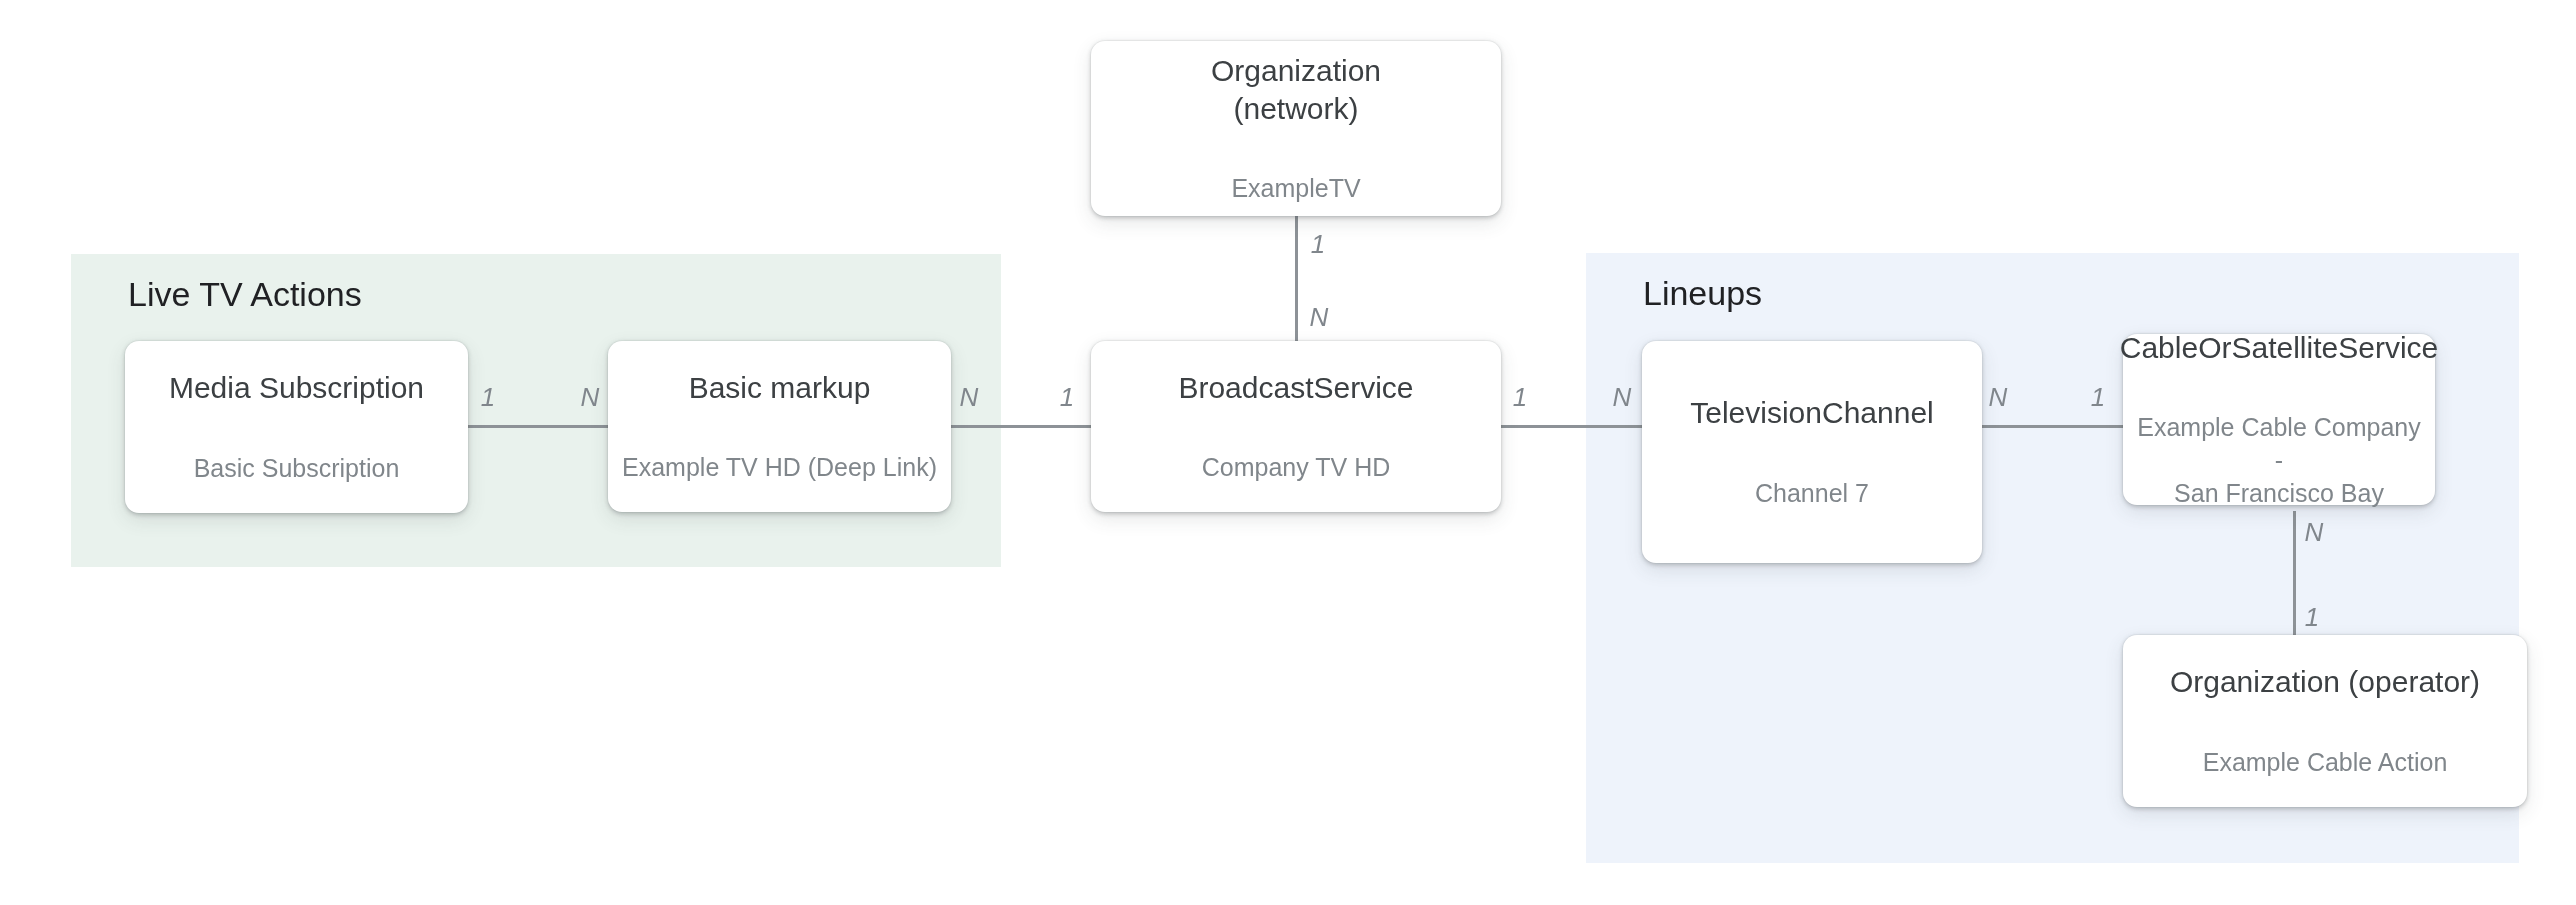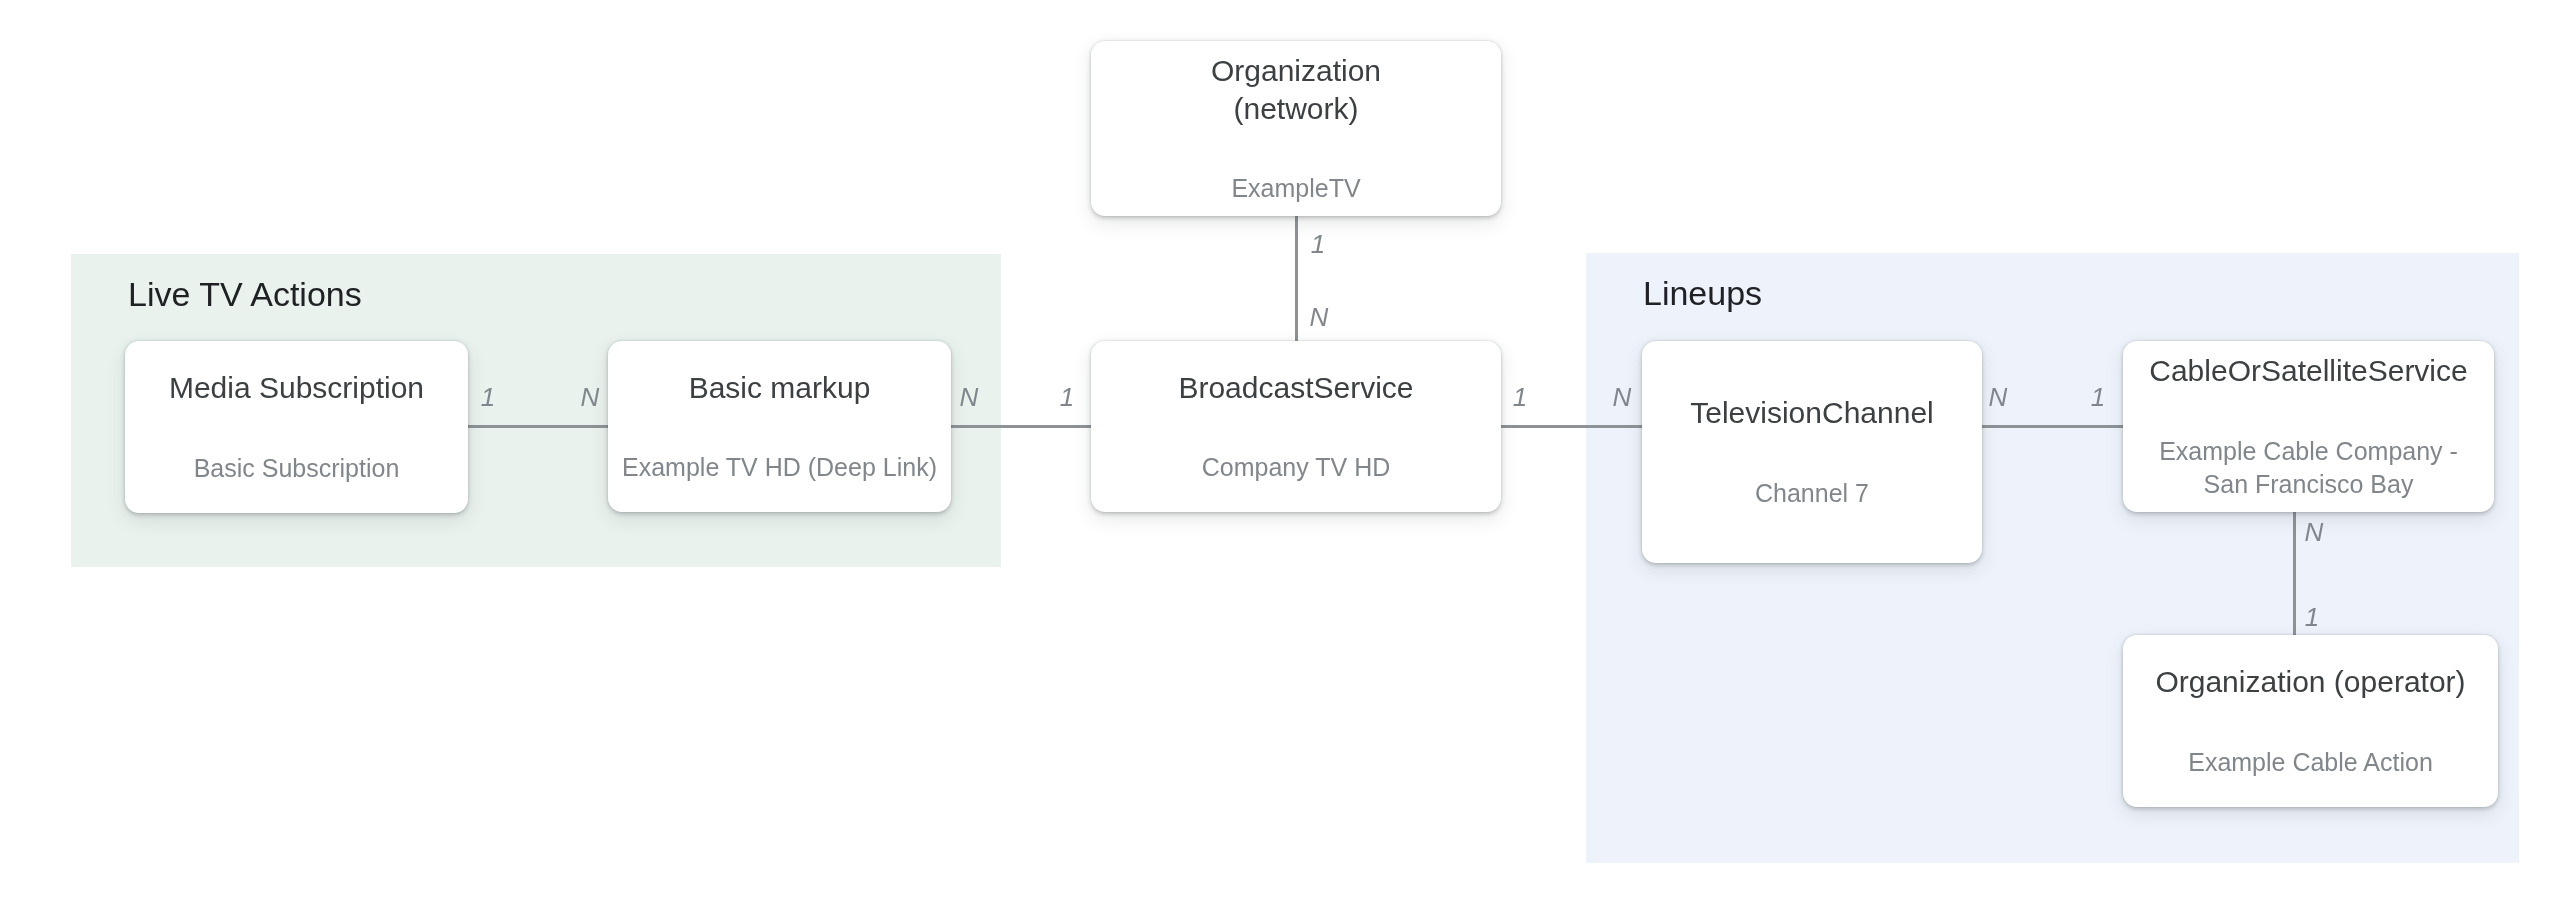--- a/index.html
+++ b/index.html
@@ -129,25 +129,25 @@
   <div class="node" style="left:1091px; top:341px; width:410px; height:171px;">
     <div class="node-title">BroadcastService</div>
     <div class="node-subtitle">Company TV HD</div>
   </div>
 
   <div class="node" style="left:1642px; top:341px; width:340px; height:222px;">
     <div class="node-title">TelevisionChannel</div>
     <div class="node-subtitle">Channel 7</div>
   </div>
 
-  <div class="node" style="left:2123px; top:341px; width:371px; height:171px;">
+  <div class="node" style="left:2123px; top:334px; width:312px; height:171px;">
     <div class="node-title">CableOrSatelliteService</div>
     <div class="node-subtitle">Example Cable Company -
 San Francisco Bay</div>
   </div>
 
-  <div class="node" style="left:2123px; top:635px; width:375px; height:172px;">
+  <div class="node" style="left:2123px; top:635px; width:404px; height:172px;">
     <div class="node-title">Organization (operator)</div>
     <div class="node-subtitle">Example Cable Action</div>
   </div>
 
 </div>
 
 
 </body></html>

